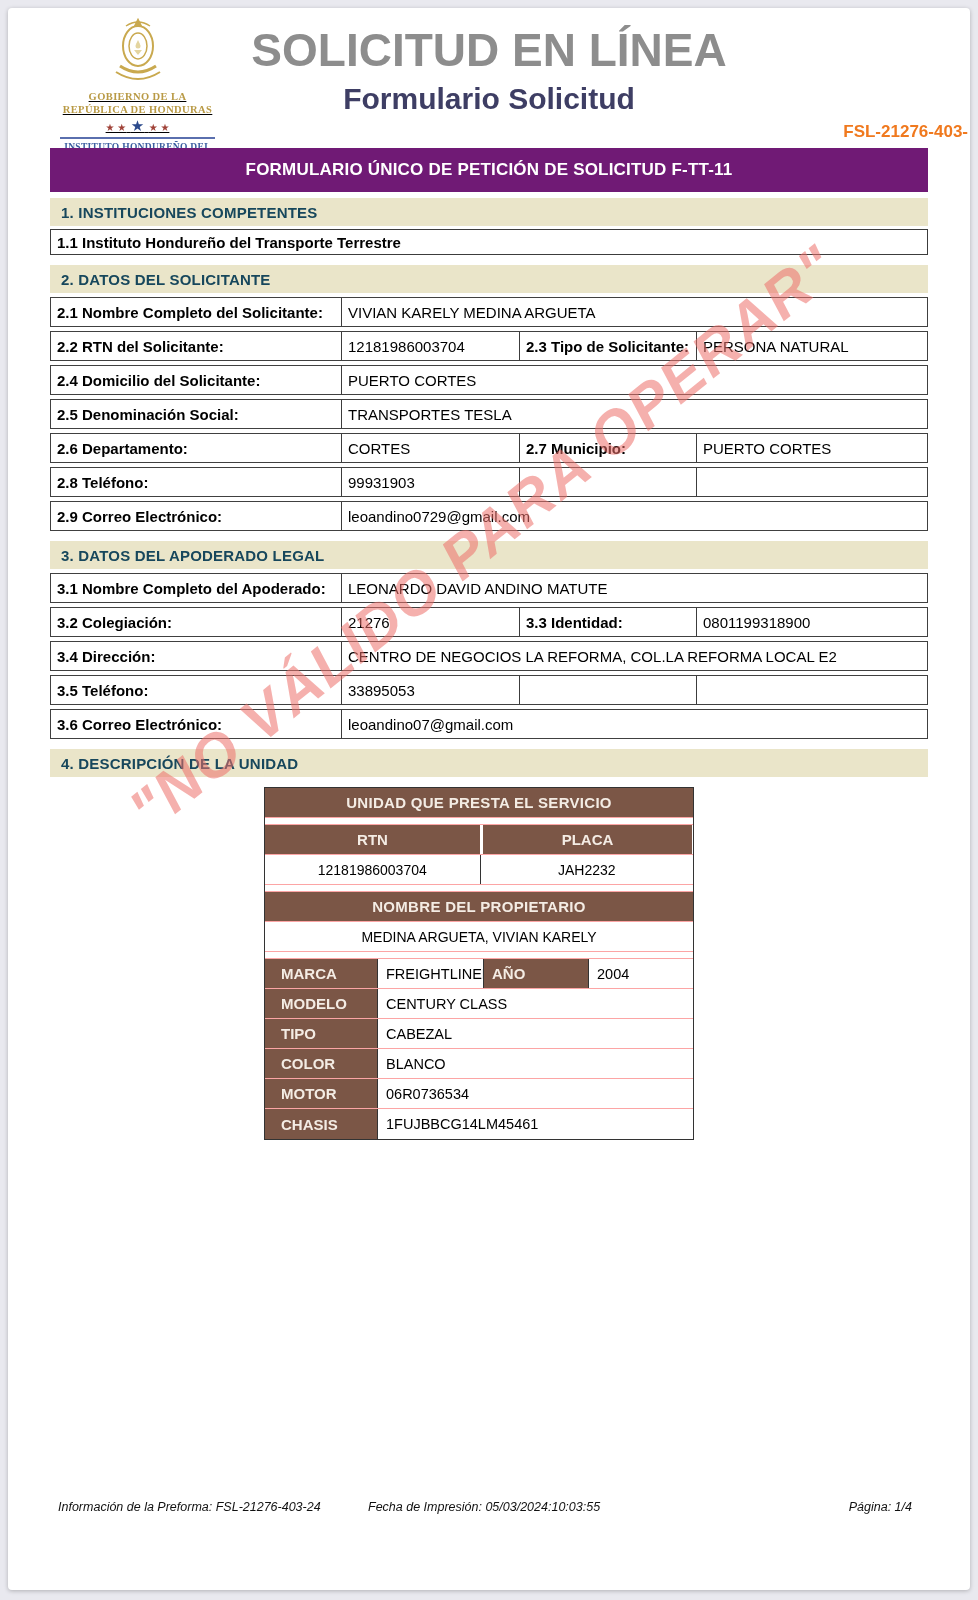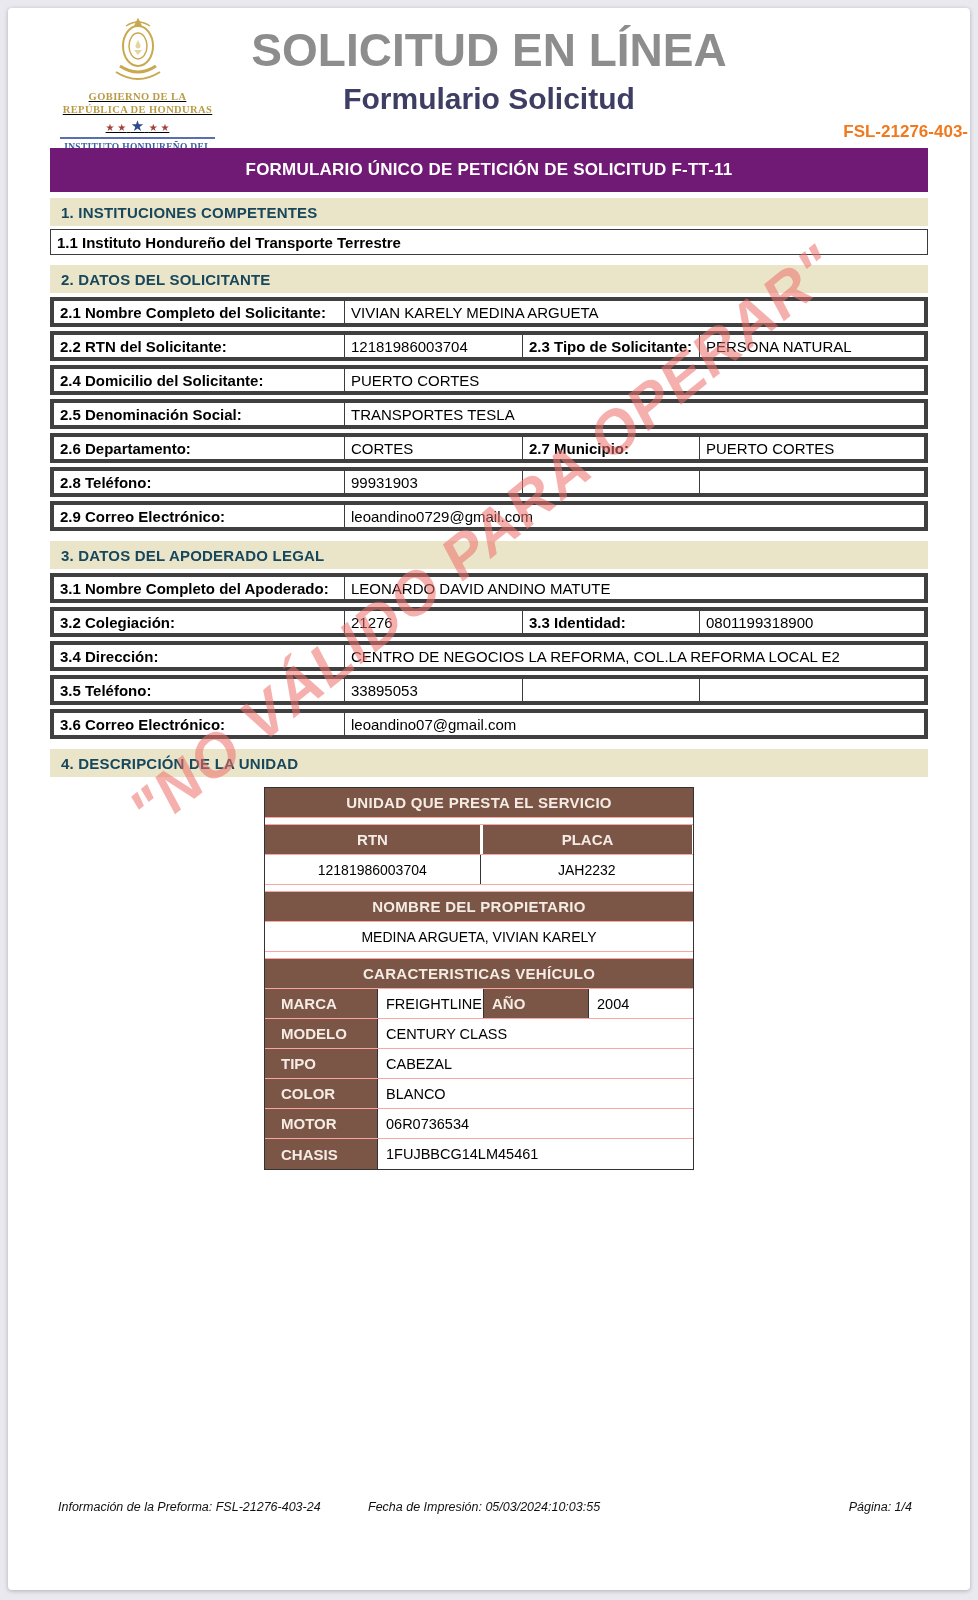--- a/index.html
+++ b/index.html
@@ -37,21 +37,21 @@
   }
 
   .sec-header {
     height:28px; background:#eae5c9; color:#17475c;
     display:flex; align-items:center; padding-left:11px;
     font-size:15px; font-weight:bold; letter-spacing:.2px;
   }
   .mt6{margin-top:6px;} .mt3{margin-top:3px;} .mt10{margin-top:10px;} .mt4{margin-top:4px;}
 
   .row-box {
-    border:4px solid #404040; background:#fff;
+    border:1px solid #404040; background:#fff;
     display:flex; align-items:stretch; height:30px; margin-bottom:4px;
     font-size:15px;
   }
   .row-box:last-child { margin-bottom:0; }
   .row-1-1 { height:26px; font-weight:bold; padding-left:6px; align-items:center; display:flex; border:1px solid #3c3c3c; font-size:15px; }
   .cell { display:flex; align-items:center; padding:0 6px; overflow:hidden; white-space:nowrap; }
   .cell.lbl { font-weight:bold; }
   .w-label1 { width:290px; }
   .w-value1 { width:178px; border-left:1px solid #3c3c3c; }
   .w-label2 { width:177px; border-left:1px solid #3c3c3c; }
@@ -224,23 +224,20 @@
         <div class="half val">JAH2232</div>
       </div>
       <div class="vrow vspacer"></div>
       <div class="vrow brown">
         <div class="vhead">NOMBRE DEL PROPIETARIO</div>
       </div>
       <div class="vrow">
         <div class="half val" style="width:100%;">MEDINA ARGUETA, VIVIAN KARELY</div>
       </div>
       <div class="vrow vspacer"></div>
-      <div class="vrow brown">
-        <div class="vhead">CARACTERISTICAS VEHÍCULO</div>
-      </div>
       <div class="vrow crow">
         <div class="clabel brown">MARCA</div>
         <div class="cvalue cv-marca">FREIGHTLINER</div>
         <div class="canio brown">AÑO</div>
         <div class="cvalue cv-anio">2004</div>
       </div>
       <div class="vrow crow">
         <div class="clabel brown">MODELO</div>
         <div class="cvalue">CENTURY CLASS</div>
       </div>

